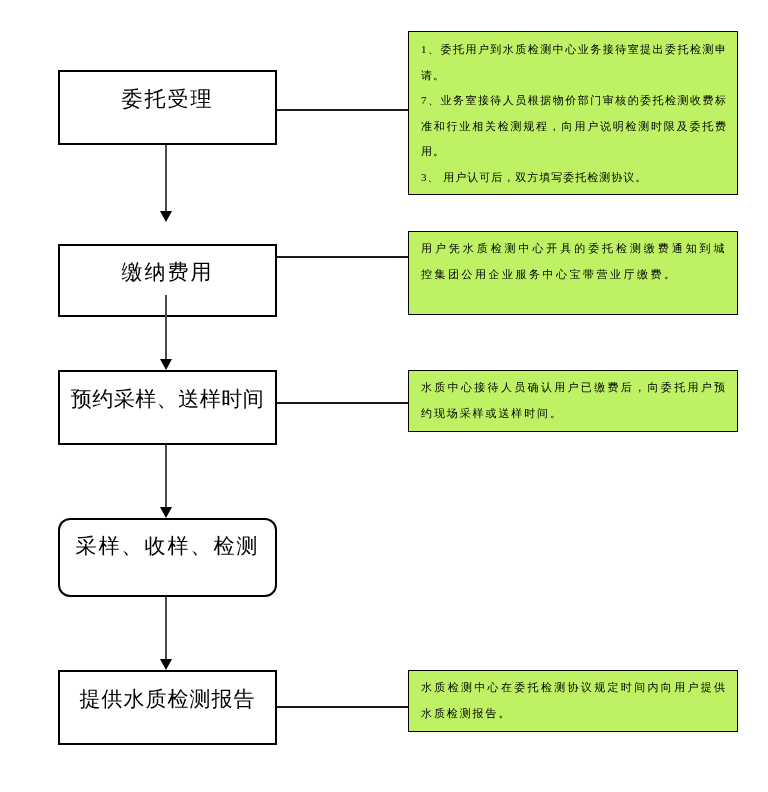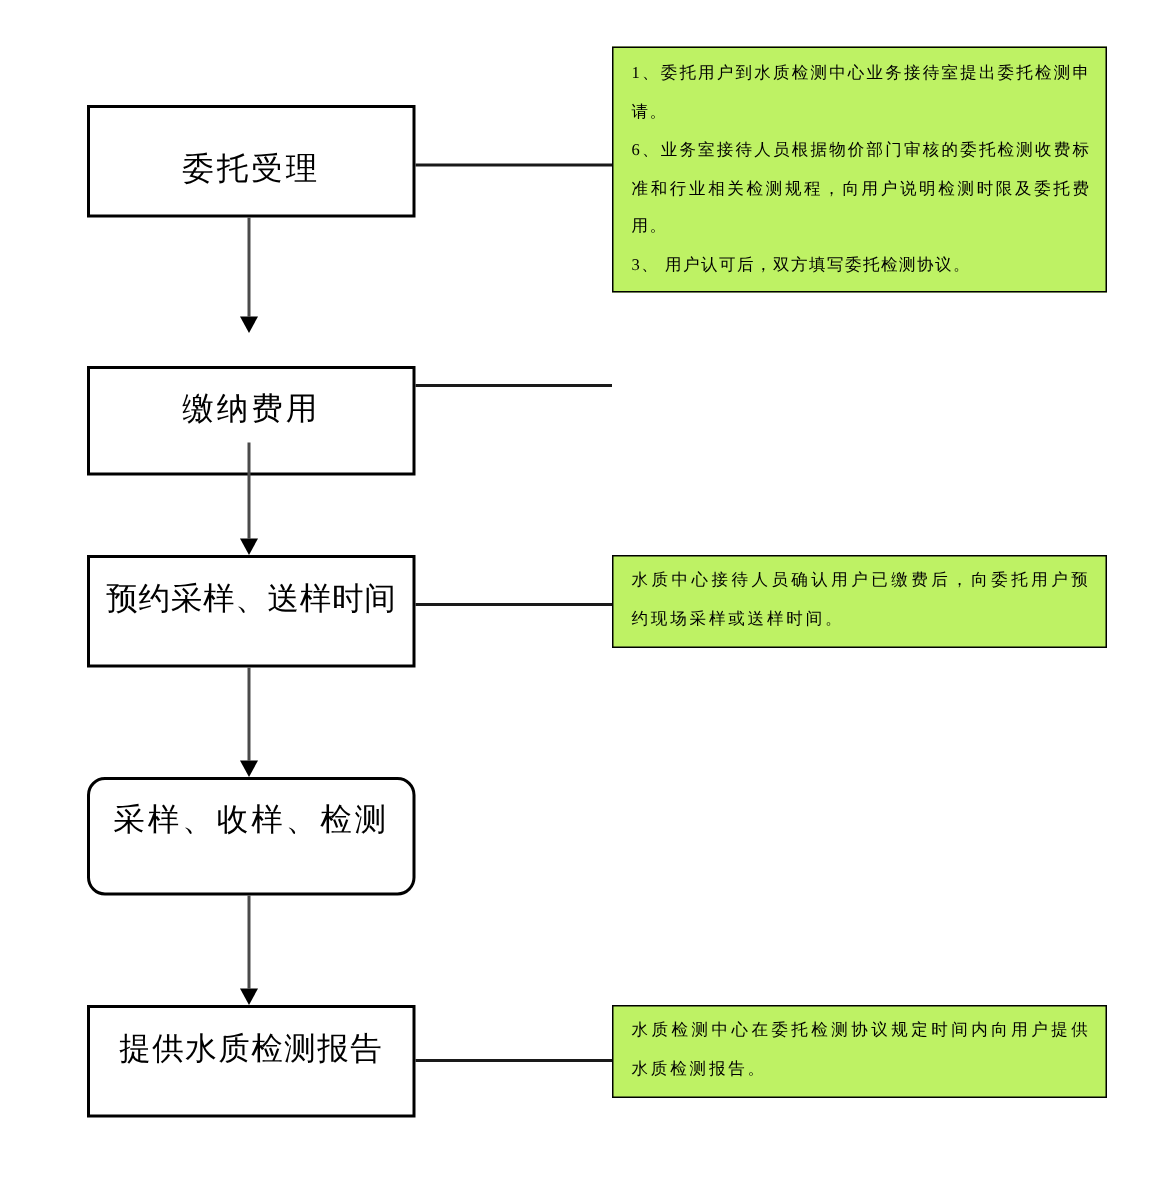--- a/index.html
+++ b/index.html
@@ -26,21 +26,21 @@
     box-sizing: border-box;
     background: #ffffff;
     display: flex;
     align-items: center;
     justify-content: center;
     padding-bottom: 17px;
     font-size: 21px;
     letter-spacing: 2px;
     white-space: nowrap;
   }
-  #step1 { top: 70px;  height: 75px; align-items: flex-end; }
+  #step1 { top: 70px;  height: 75px; }
   #step2 { top: 222px; height: 73px; margin-top: 22px; }
   #step3 { top: 370px; height: 75px; letter-spacing: 0.5px; text-align: right; }
   #step4 { top: 518px; height: 79px; padding-bottom: 24px; border-radius: 12px; }
   #step5 { top: 670px; height: 75px; letter-spacing: 1px; }
 
   
   .note-box {
     position: absolute;
     left: 408px;
     width: 330px;
@@ -115,22 +115,25 @@
   </div>
   <div class="step-box" id="step4">
     <span>采样、收样、检测</span>
   </div>
   <div class="step-box" id="step5">
     <span>提供水质检测报告</span>
   </div>
 
   <div class="note-box" id="note1">
     <p>1、委托用户到水质检测中心业务接待室提出委托检测申请。</p>
-    <p>6、业务室接待人员根据物价部门审核的委托检测收费标准和行业相关检测规程，向用户说明检测时限及委托费用。</p>
+    <p>7、业务室接待人员根据物价部门审核的委托检测收费标准和行业相关检测规程，向用户说明检测时限及委托费用。</p>
     <p>3、 用户认可后，双方填写委托检测协议。</p>
+  </div>
+  <div class="note-box" id="note2">
+    <p>用户凭水质检测中心开具的委托检测缴费通知到城控集团公用企业服务中心宝带营业厅缴费。</p>
   </div>
   <div class="note-box" id="note3">
     <p>水质中心接待人员确认用户已缴费后，向委托用户预约现场采样或送样时间。</p>
   </div>
   <div class="note-box" id="note4">
     <p>水质检测中心在委托检测协议规定时间内向用户提供水质检测报告。</p>
   </div>
 
   <div class="arrow-line" id="aline1"></div>
   <div class="arrow-head" id="ahead1"></div>

